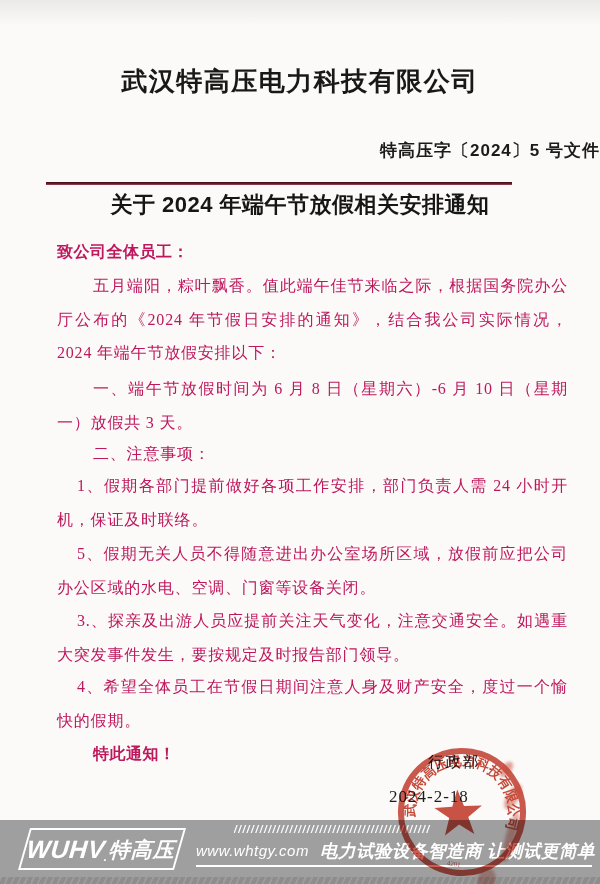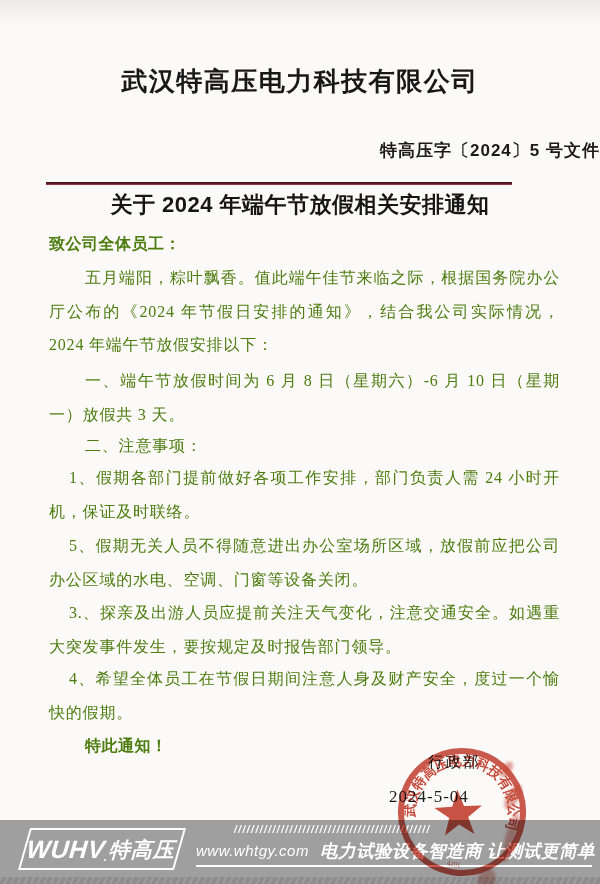--- a/index.html
+++ b/index.html
@@ -28,23 +28,23 @@
   .red-rule{
     position:absolute;left:46px;top:182px;width:466px;height:3px;
     background:linear-gradient(180deg,#4a1119 35%,#9e4a54 100%);
   }
   .subject{
     position:absolute;top:190px;left:0;width:100%;text-align:center;
     font-family:"Liberation Sans","DejaVu Sans",sans-serif;
     font-weight:bold;font-size:22px;letter-spacing:0.5px;color:#161616;
   }
   .body-block p{
-    position:absolute;left:45px;width:511px;margin:4px;
+    position:absolute;left:45px;width:511px;margin:12px;
     font-size:16px;line-height:33.5px;letter-spacing:0.8px;
-    text-align:justify;color:#4d7c0f;
+    text-align:justify;color:#be185d;
   }
   p.salutation,p.closing{
     font-family:"Liberation Sans","DejaVu Sans",sans-serif;
     font-weight:bold;letter-spacing:0.5px;
   }
   .ind-2{text-indent:36px;}
   .ind-num{text-indent:20px;}
   .signer{
     position:absolute;left:399px;top:752px;font-size:15.5px;letter-spacing:2px;color:#222;margin-left:29px;
   }
@@ -112,21 +112,21 @@
     <p class="ind-2" style="top:360px">一、端午节放假时间为 6 月 8 日（星期六）-6 月 10 日（星期一）放假共 3 天。</p>
     <p class="ind-2" style="top:425px">二、注意事项：</p>
     <p class="ind-num" style="top:457px">1、假期各部门提前做好各项工作安排，部门负责人需 24 小时开机，保证及时联络。</p>
     <p class="ind-num" style="top:525px">5、假期无关人员不得随意进出办公室场所区域，放假前应把公司办公区域的水电、空调、门窗等设备关闭。</p>
     <p class="ind-num" style="top:592px">3.、探亲及出游人员应提前关注天气变化，注意交通安全。如遇重大突发事件发生，要按规定及时报告部门领导。</p>
     <p class="ind-num" style="top:658px">4、希望全体员工在节假日期间注意人身及财产安全，度过一个愉快的假期。</p>
     <p class="closing ind-2" style="top:725px">特此通知！</p>
   </div>
 
   <div class="signer">行政部</div>
-  <div class="sign-date">2024-5-04</div>
+  <div class="sign-date">2024-2-18</div>
 
   <div class="seal">
     <svg width="170" height="170" viewBox="0 0 170 170">
       <defs>
         <filter id="inkblur" x="-50%" y="-50%" width="200%" height="200%">
           <feGaussianBlur stdDeviation="1.4"></feGaussianBlur>
         </filter>
         <path id="sealArc" d="M 39.6 97.2 A 47 47 0 1 1 130.4 97.2" fill="none"></path>
       </defs>
       <g transform="rotate(9 85 85)" opacity="0.92">

